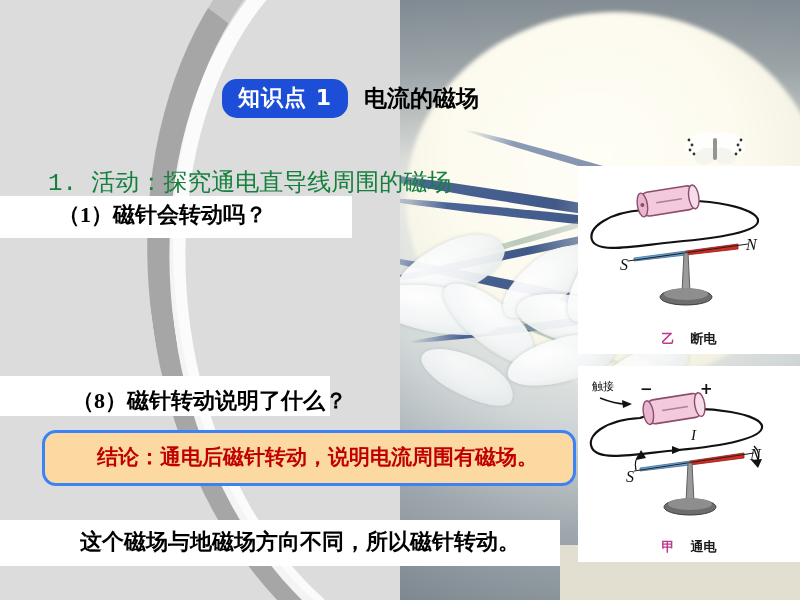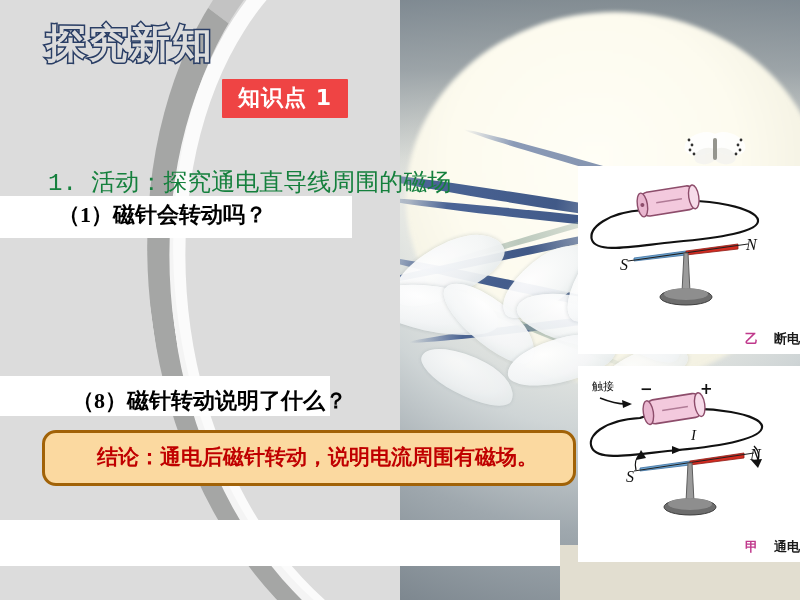--- a/index.html
+++ b/index.html
@@ -131,28 +131,28 @@
 
   
   .kp-row {
     position: absolute;
     left: 222px; top: 79px;
     display: flex;
     align-items: center;
     gap: 16px;
   }
   .kp-badge {
-    background: #ef4444;
+    background: #1d4ed8;
     color: #ffffff;
     font-family: "DejaVu Sans", "Liberation Sans", sans-serif;
     font-weight: 700;
     font-size: 22px;
     line-height: 1;
     padding: 8px 16px 9px 16px;
-    border-radius: 1px;
+    border-radius: 15px;
     letter-spacing: 1px;
     white-space: nowrap;
   }
   .kp-title {
     color: #000000;
     font-family: "DejaVu Sans", "Liberation Sans", sans-serif;
     font-weight: 700;
     font-size: 23px;
     white-space: nowrap;
   }
@@ -200,21 +200,21 @@
     white-space: nowrap;
   }
 
   
   .conclusion {
     position: absolute;
     left: 42px; top: 430px;
     width: 534px;
     box-sizing: border-box;
     background: #FBD9A0;
-    border: 3px solid #a16207;
+    border: 3px solid #3b82f6;
     border-radius: 14px;
     padding: 8px 12px 10px 12px;
     color: #C00000;
     font-family: "DejaVu Sans", "Liberation Sans", sans-serif;
     font-weight: 700;
     font-size: 21px;
     line-height: 32px;
     text-indent: 40px;
   }
 
@@ -232,21 +232,21 @@
     position: absolute;
     background: #ffffff;
   }
   #diagram-top    { left: 578px; top: 166px;  width: 222px; height: 188px; }
   #diagram-bottom { left: 578px; top: 366px;  width: 222px; height: 196px; }
   .diagram svg { display: block; }
   .dg-label {
     position: absolute;
     bottom: 6px;
     width: 100%;
-    text-align: right;
+    text-align: center;
     font-size: 13px;
     font-family: Liberation Serif, serif;
   }
   .dg-label .cn { color: #C0398C; font-weight: 700; margin-right: 16px; }
   .dg-label .st { color: #1a1a1a; font-weight: 700; }
 </style>
 </head>
 <body>
 
 <div id="slide">
@@ -294,38 +294,39 @@
       <rect x="33" y="12" width="4" height="22" rx="2" fill="#8a8a84"></rect>
     </svg>
   </div>
 
   <div class="grey-strip-left"></div>
   <div class="arc"></div>
   <div class="arc-inner"></div>
   <div class="wedge"></div>
   <div class="wedge2"></div>
 
-  <div class="hdr-title">探究新知</div>
 
   <div class="kp-row">
     <div class="kp-badge">知识点 1</div>
+    <div class="kp-title">电流的磁场</div>
   </div>
 
   <div class="whiteband" style="left:0; top:196px; width:352px; height:42px;"></div>
   <div class="whiteband" style="left:0; top:376px; width:330px; height:40px;"></div>
   <div class="whiteband" style="left:0; top:520px; width:560px; height:46px;"></div>
 
   <div class="activity-line">1. 活动：探究通电直导线周围的磁场</div>
   <div class="q1">（1）磁针会转动吗？</div>
 
 
   <div class="q2">（8）磁针转动说明了什么？</div>
 
   <div class="conclusion">结论：通电后磁针转动，说明电流周围有磁场。</div>
 
+  <div class="closing">这个磁场与地磁场方向不同，所以磁针转动。</div>
 
   <div class="diagram" id="diagram-top">
     <svg width="222" height="170" viewBox="0 0 222 170">
 
       <path d="M 66 44 C 30 46 10 62 14 74 C 19 88 56 80 96 76 C 140 72 182 66 180 54 C 178 42 130 32 96 36 C 82 38 72 41 66 44 Z" fill="none" stroke="#111" stroke-width="2.2"></path>
 
       <g transform="rotate(-9 96 34)">
         <rect x="64" y="22" width="52" height="24" rx="6" fill="#f3c9dd" stroke="#8d4d6b" stroke-width="1.6"></rect>
         <ellipse cx="64" cy="34" rx="5" ry="12" fill="#e9b6cf" stroke="#8d4d6b" stroke-width="1.4"></ellipse>
         <ellipse cx="116" cy="34" rx="5" ry="12" fill="#f7dcea" stroke="#8d4d6b" stroke-width="1.4"></ellipse>

